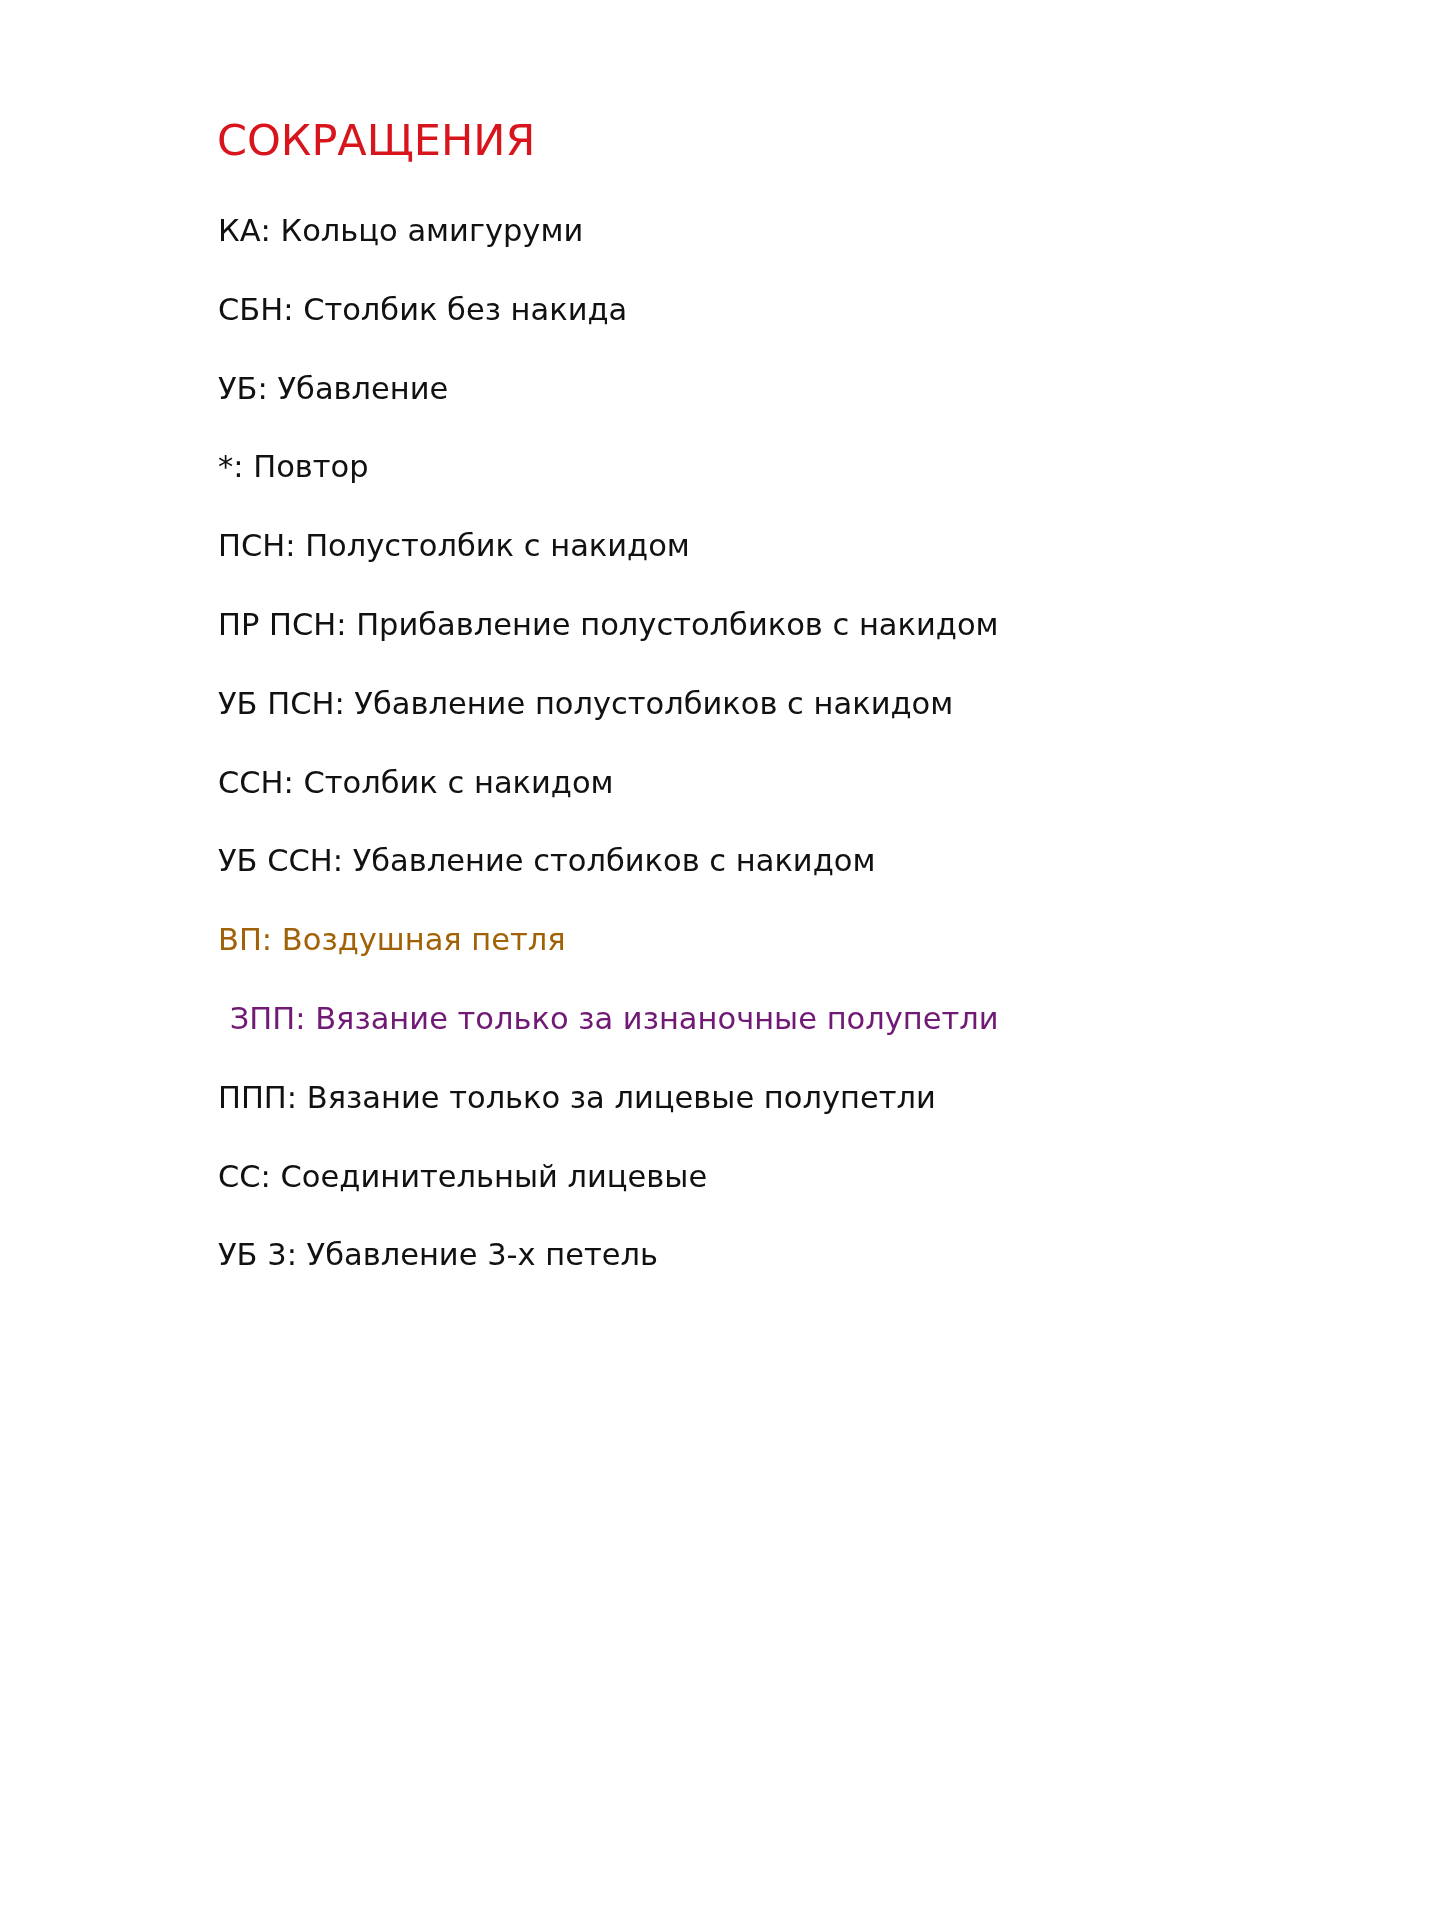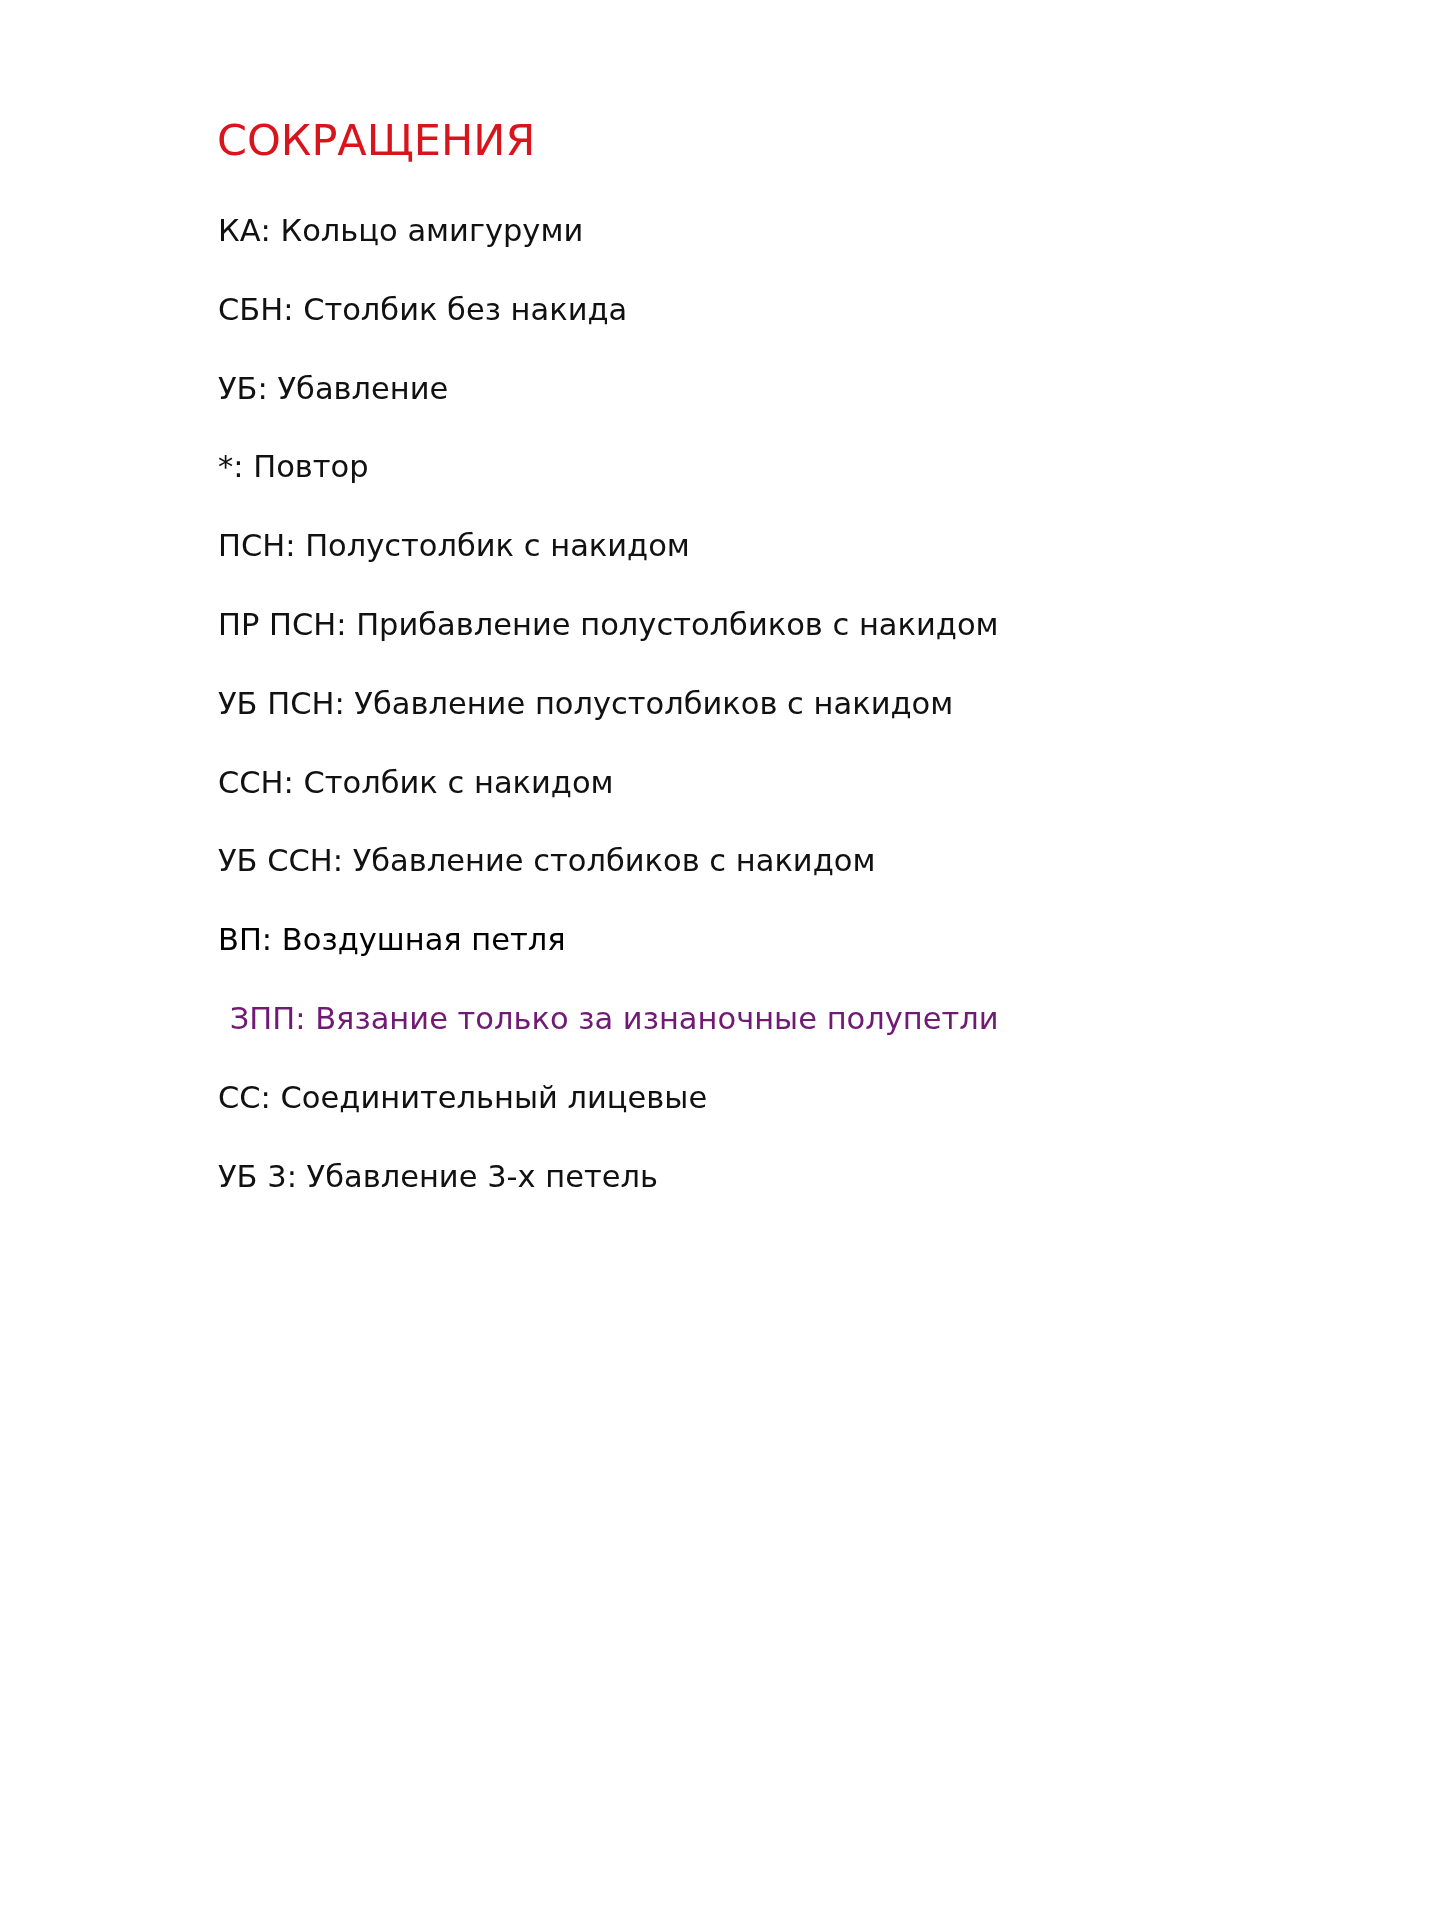--- a/index.html
+++ b/index.html
@@ -62,18 +62,19 @@
   <ul class="list">
     <li class="item" style="color: rgb(17, 17, 17);"><span class="abbr">КА</span><span class="sep">: </span><span class="def">Кольцо амигуруми</span></li>
     <li class="item" style="color: rgb(17, 17, 17);"><span class="abbr">СБН</span><span class="sep">: </span><span class="def">Столбик без накида</span></li>
     <li class="item" style="color: rgb(17, 17, 17);"><span class="abbr">УБ</span><span class="sep">: </span><span class="def">Убавление</span></li>
     <li class="item" style="color: rgb(17, 17, 17);"><span class="abbr">*</span><span class="sep">: </span><span class="def">Повтор</span></li>
     <li class="item" style="color: rgb(17, 17, 17);"><span class="abbr">ПСН</span><span class="sep">: </span><span class="def">Полустолбик с накидом</span></li>
     <li class="item" style="color: rgb(17, 17, 17);"><span class="abbr">ПР ПСН</span><span class="sep">: </span><span class="def">Прибавление полустолбиков с накидом</span></li>
     <li class="item" style="color: rgb(17, 17, 17);"><span class="abbr">УБ ПСН</span><span class="sep">: </span><span class="def">Убавление полустолбиков с накидом</span></li>
     <li class="item" style="color: rgb(17, 17, 17);"><span class="abbr">ССН</span><span class="sep">: </span><span class="def">Столбик с накидом</span></li>
     <li class="item" style="color: rgb(17, 17, 17);"><span class="abbr">УБ ССН</span><span class="sep">: </span><span class="def">Убавление столбиков с накидом</span></li>
-    <li class="item" style="color: #000000;"><span class="abbr">ВП</span><span class="sep">: </span><span class="def">Воздушная петля</span></li>
+    <li class="item" style="color: #a16207;"><span class="abbr">ВП</span><span class="sep">: </span><span class="def">Воздушная петля</span></li>
     <li class="item" style="color: #701a75; text-align: right;"><span class="abbr">ЗПП</span><span class="sep">: </span><span class="def">Вязание только за изнаночные полупетли</span></li>
+    <li class="item" style="color: rgb(17, 17, 17);"><span class="abbr">ППП</span><span class="sep">: </span><span class="def">Вязание только за лицевые полупетли</span></li>
     <li class="item" style="color: rgb(17, 17, 17);"><span class="abbr">СС</span><span class="sep">: </span><span class="def">Соединительный лицевые</span></li>
     <li class="item" style="color: rgb(17, 17, 17);"><span class="abbr">УБ 3</span><span class="sep">: </span><span class="def">Убавление 3-х петель</span></li>
   </ul>
 </div>
 
 </body></html>

